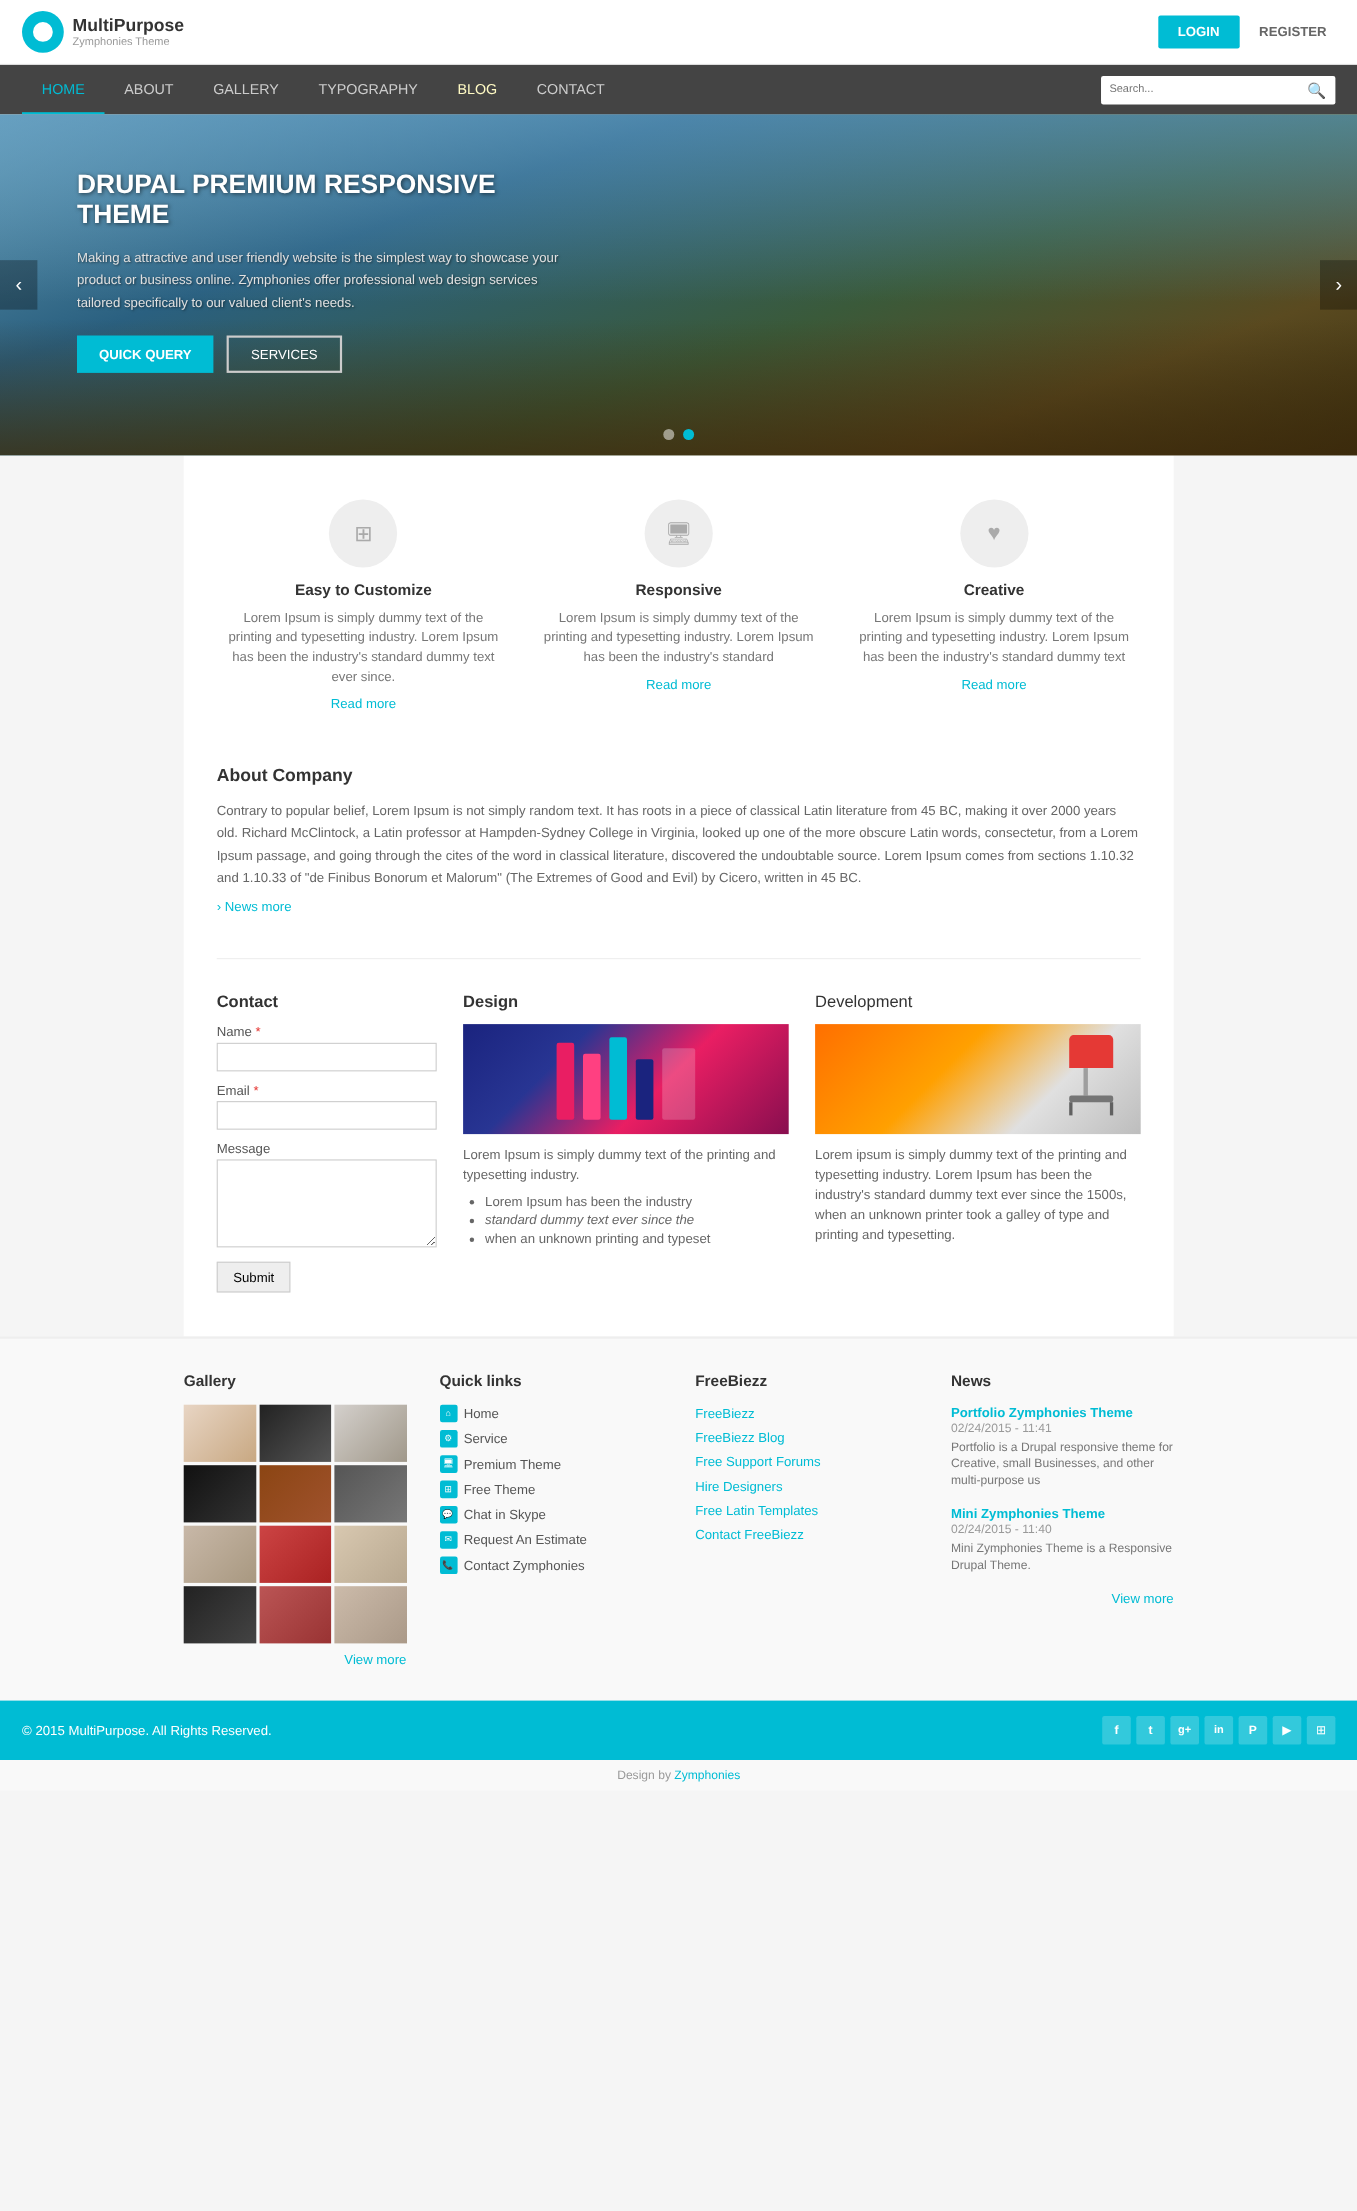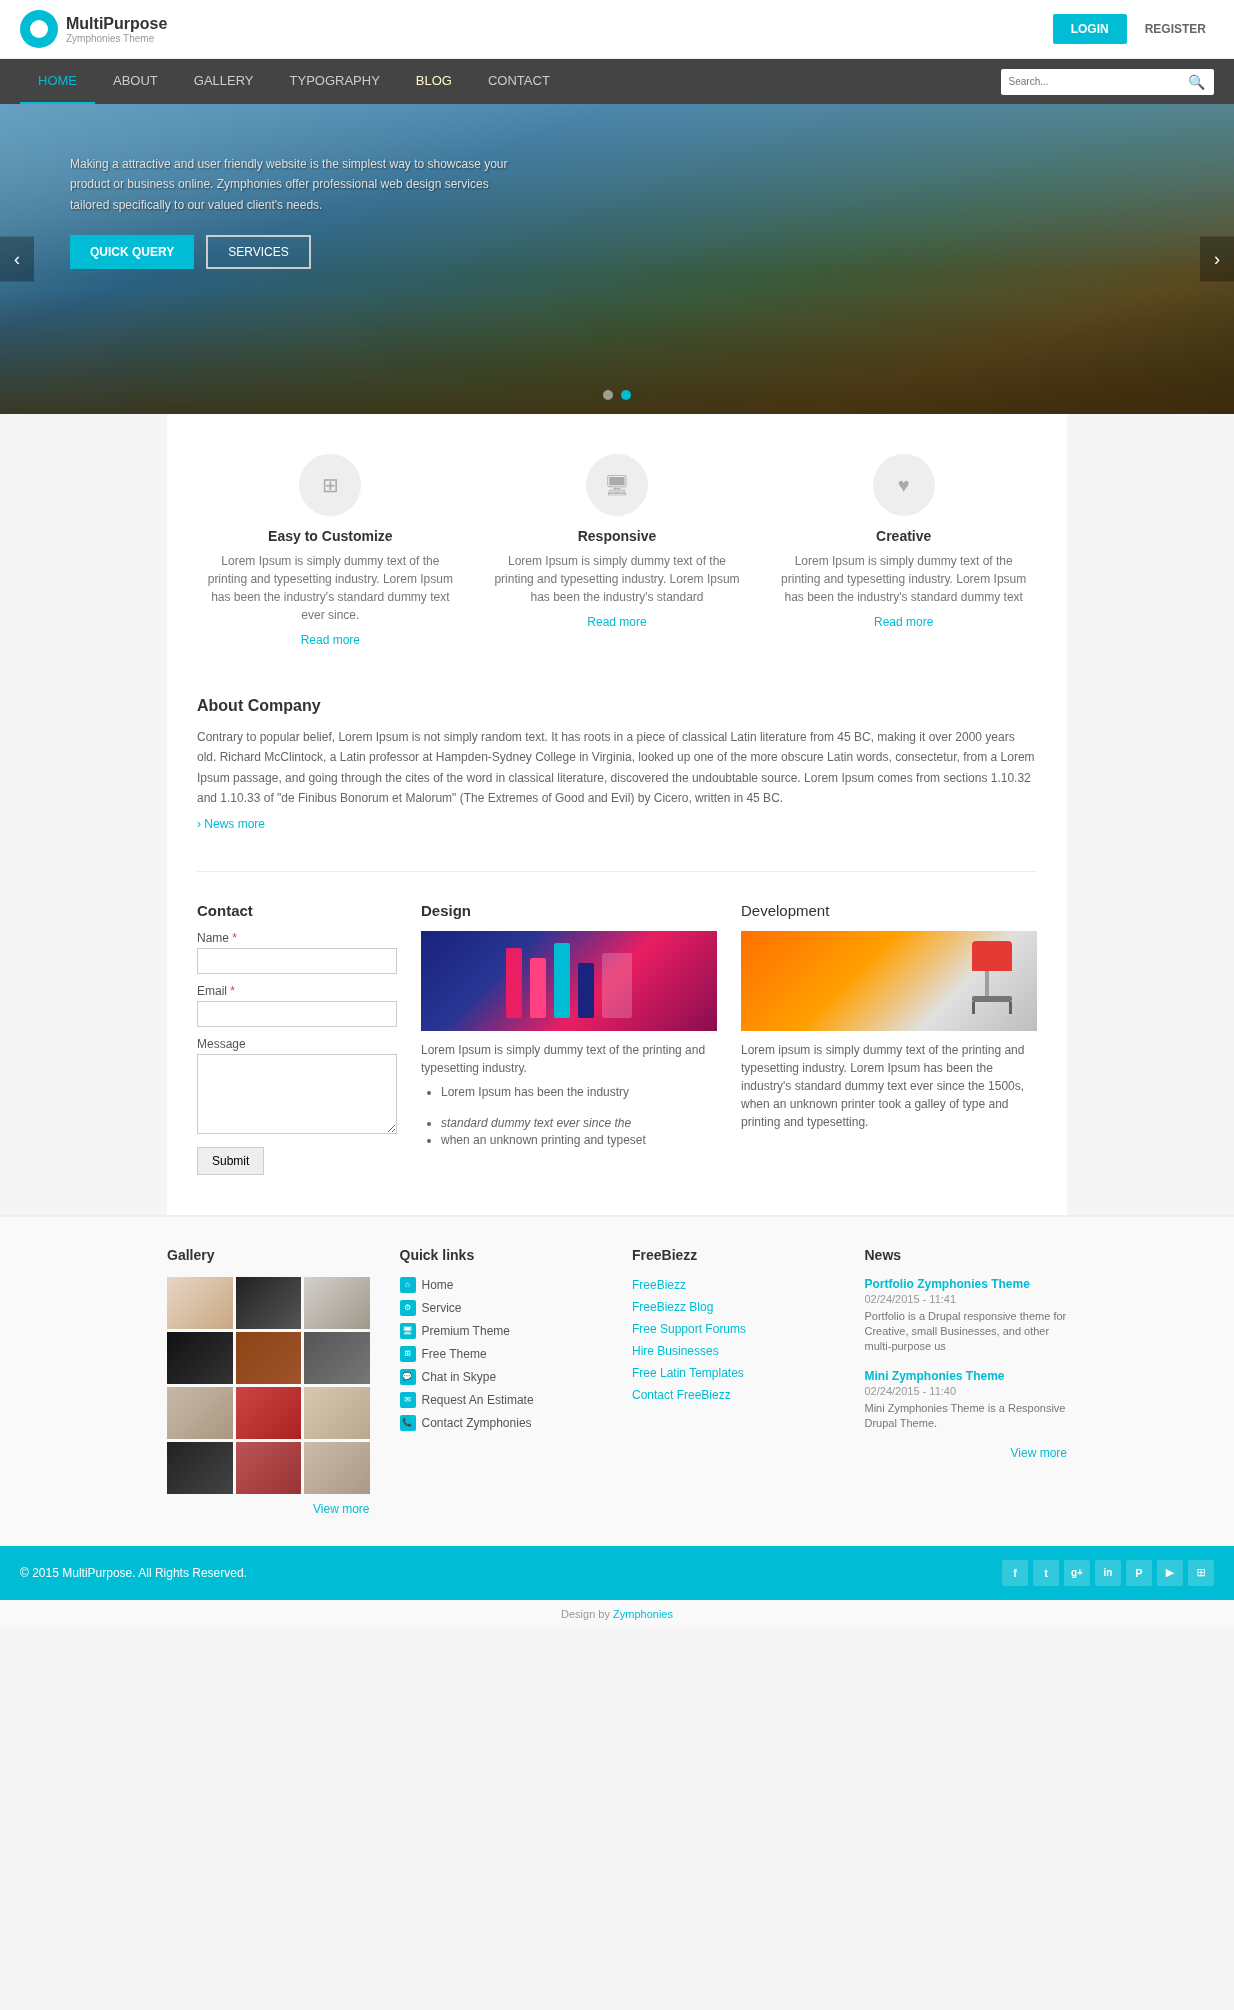--- a/index.html
+++ b/index.html
@@ -39,20 +39,21 @@
   </div>
 </div>
 
 <div style="position:relative;min-height:310px;overflow:hidden;background:linear-gradient(160deg,#6a9fb5 0%,#2a6080 30%,#3a5a3a 60%,#5a4a20 80%,#3a3010 100%);">
 
   <div style="position:absolute;top:0;left:0;right:0;height:55%;background:linear-gradient(to bottom,rgba(100,160,200,0.6),transparent);pointer-events:none;"></div>
 
   <div style="position:absolute;bottom:0;left:0;right:0;height:40%;background:linear-gradient(to top,rgba(60,40,10,0.7),transparent);pointer-events:none;"></div>
   <button style="position:absolute;left:0;top:50%;transform:translateY(-50%);background:rgba(0,0,0,0.3);color:#fff;border:none;padding:12px 14px;font-size:18px;cursor:pointer;z-index:3;">‹</button>
   <div style="position:relative;z-index:2;padding:50px 70px;color:#fff;max-width:600px;">
+    <h1 style="font-size:24px;font-weight:bold;margin-bottom:14px;text-shadow:1px 1px 4px rgba(0,0,0,0.6);">DRUPAL PREMIUM RESPONSIVE THEME</h1>
     <p style="font-size:12px;line-height:1.7;margin-bottom:20px;color:#e0e0e0;text-shadow:1px 1px 2px rgba(0,0,0,0.5);">Making a attractive and user friendly website is the simplest way to showcase your product or business online. Zymphonies offer professional web design services tailored specifically to our valued client's needs.</p>
     <div style="display:flex;gap:12px;">
       <button style="background:#00bcd4;color:#fff;border:none;padding:10px 20px;font-size:12px;cursor:pointer;font-weight:bold;">QUICK QUERY</button>
       <button style="background:transparent;color:#fff;border:2px solid #ccc;padding:8px 20px;font-size:12px;cursor:pointer;">SERVICES</button>
     </div>
   </div>
   <button style="position:absolute;right:0;top:50%;transform:translateY(-50%);background:rgba(0,0,0,0.3);color:#fff;border:none;padding:12px 14px;font-size:18px;cursor:pointer;z-index:3;">›</button>
   <div style="position:absolute;bottom:14px;left:50%;transform:translateX(-50%);display:flex;gap:8px;z-index:3;">
     <div style="width:10px;height:10px;border-radius:50%;background:rgba(255,255,255,0.5);cursor:pointer;"></div>
     <div style="width:10px;height:10px;border-radius:50%;background:#00bcd4;cursor:pointer;"></div>
@@ -116,21 +117,21 @@
         <div style="display:flex;gap:8px;align-items:flex-end;padding:8px;">
           <div style="width:16px;height:70px;background:#e91e63;border-radius:2px;"></div>
           <div style="width:16px;height:60px;background:#ff4081;border-radius:2px;"></div>
           <div style="width:16px;height:75px;background:#00bcd4;border-radius:2px;"></div>
           <div style="width:16px;height:55px;background:#1a237e;border-radius:2px;"></div>
           <div style="width:30px;height:65px;background:#fff3;border-radius:2px;display:flex;align-items:center;justify-content:center;color:#fff;font-size:8px;"></div>
         </div>
       </div>
       <p style="font-size:12px;color:#666;line-height:1.5;margin-bottom:8px;">Lorem Ipsum is simply dummy text of the printing and typesetting industry.</p>
       <ul style="list-style:disc;padding-left:20px;font-size:12px;color:#666;">
-        <li style="margin-bottom:17px;">Lorem Ipsum has been the industry</li>
+        <li style="margin-bottom:3px;">Lorem Ipsum has been the industry</li>
         <li style="margin-bottom:3px;font-style:italic;">standard dummy text ever since the</li>
         <li style="margin-bottom:3px;">when an unknown printing and typeset</li>
       </ul>
     </div>
 
     <div style="flex:1;">
       <div style="font-size:15px;font-weight:normal;margin-bottom:12px;">Development</div>
       <div style="width:100%;height:100px;margin-bottom:10px;background:linear-gradient(135deg,#ff6f00 0%,#ffa000 40%,#e0e0e0 70%,#bdbdbd 100%);overflow:hidden;position:relative;">
 
         <div style="position:absolute;right:20px;top:10px;width:50px;height:70px;">
@@ -204,21 +205,21 @@
         </li>
       </ul>
     </div>
 
     <div style="flex:1;">
       <div style="font-size:14px;font-weight:bold;margin-bottom:14px;color:#333;">FreeBiezz</div>
       <ul style="list-style:none;">
         <li style="margin-bottom:7px;"><a style="color:#00bcd4;font-size:12px;text-decoration:none;cursor:pointer;">FreeBiezz</a></li>
         <li style="margin-bottom:7px;"><a style="color:#00bcd4;font-size:12px;text-decoration:none;cursor:pointer;">FreeBiezz Blog</a></li>
         <li style="margin-bottom:7px;"><a style="color:#00bcd4;font-size:12px;text-decoration:none;cursor:pointer;">Free Support Forums</a></li>
-        <li style="margin-bottom:7px;"><a style="color:#00bcd4;font-size:12px;text-decoration:none;cursor:pointer;">Hire Businesses</a></li>
+        <li style="margin-bottom:7px;"><a style="color:#00bcd4;font-size:12px;text-decoration:none;cursor:pointer;">Hire Designers</a></li>
         <li style="margin-bottom:7px;"><a style="color:#00bcd4;font-size:12px;text-decoration:none;cursor:pointer;">Free Latin Templates</a></li>
         <li style="margin-bottom:7px;"><a style="color:#00bcd4;font-size:12px;text-decoration:none;cursor:pointer;">Contact FreeBiezz</a></li>
       </ul>
     </div>
 
     <div style="flex:1;">
       <div style="font-size:14px;font-weight:bold;margin-bottom:14px;color:#333;">News</div>
       <div style="margin-bottom:14px;">
         <div style="color:#00bcd4;font-size:12px;cursor:pointer;font-weight:bold;margin-bottom:2px;">Portfolio Zymphonies Theme</div>
         <div style="font-size:11px;color:#999;margin-bottom:4px;">02/24/2015 - 11:41</div>

